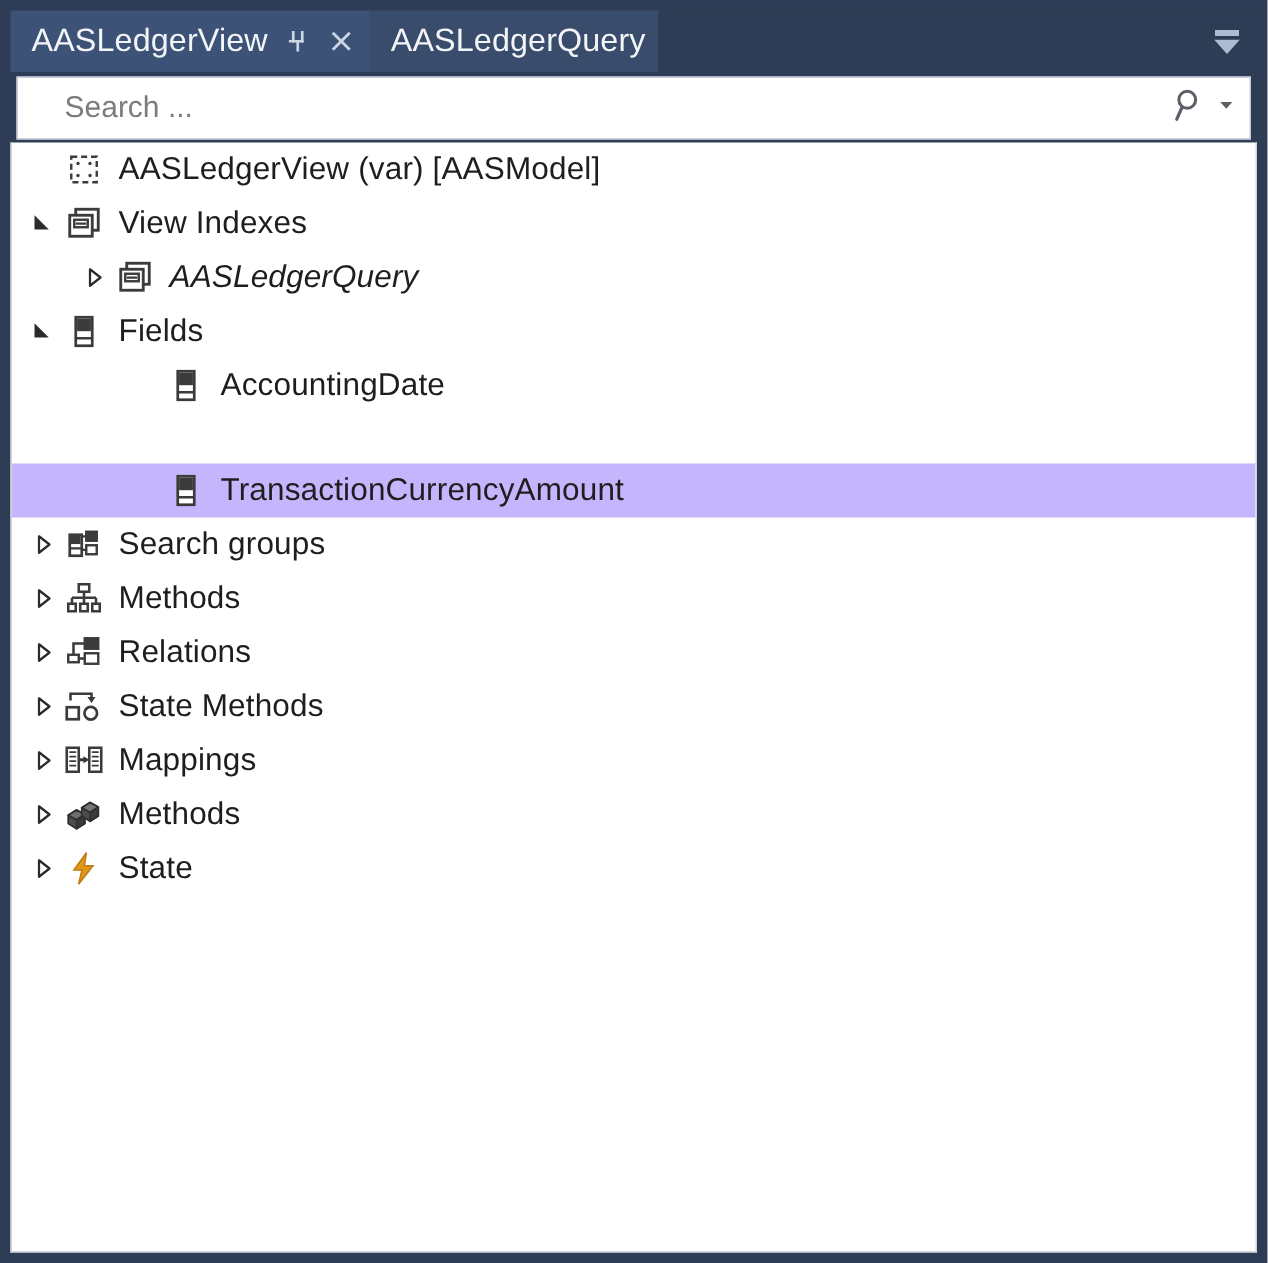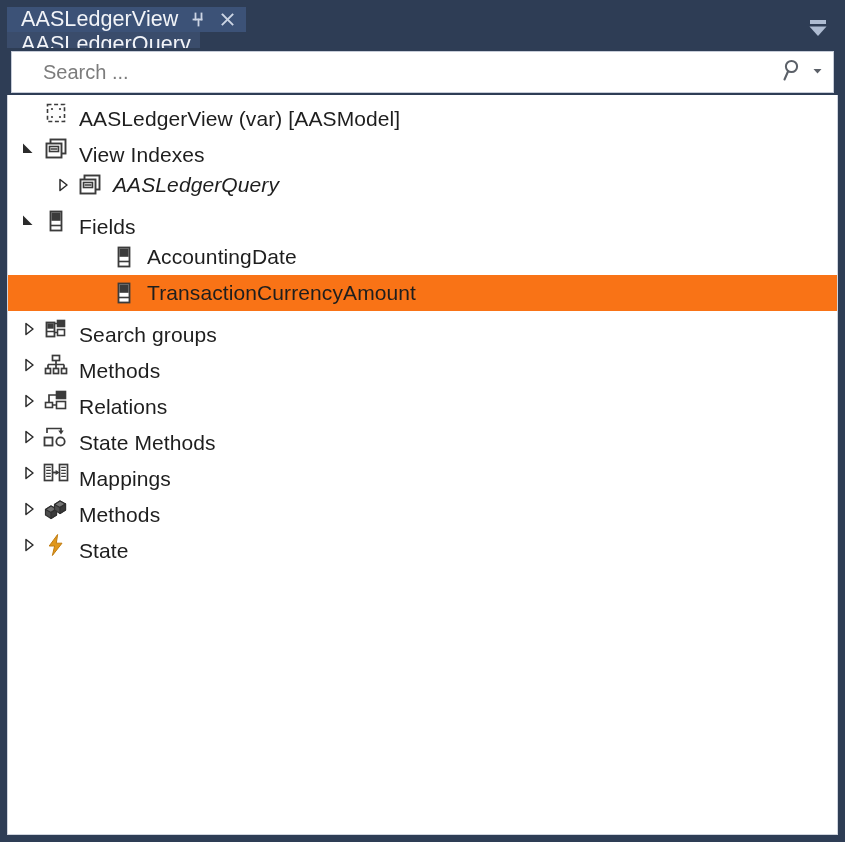--- a/index.html
+++ b/index.html
@@ -28,21 +28,20 @@
   
   #tabstrip {
     position: absolute;
     left: 0;
     top: 0;
     width: 831px;
     height: 41px;
     background: #2e3d55;
     display: flex;
     align-items: flex-start;
-    flex-direction: column;
   }
   .tab {
     height: 41px;
     display: flex;
     align-items: center;
     box-sizing: border-box;
     padding: 0 9px 0 14px;
     cursor: default;
     user-select: none;
   }
@@ -155,21 +154,21 @@
 
   .row {
     position: relative;
     height: 36px;
     display: flex;
     align-items: center;
     white-space: nowrap;
     cursor: default;
     user-select: none;
   }
-  .row.selected { background: #f97316; }
+  .row.selected { background: #c4b5fd; margin-top: 34px; }
 
   .twisty {
     width: 26px;
     height: 36px;
     flex: 0 0 26px;
     display: flex;
     align-items: center;
     justify-content: center;
   }
   .twisty svg { display: block; }
@@ -184,21 +183,21 @@
     margin-right: 9px;
   }
   .node-icon svg { display: block; }
 
   .node-label {
     font-size: 21px;
     color: #1e1e1e;
     letter-spacing: 0.1px;
   }
   .node-label.italic { font-style: italic; }
-  .ind-1 { padding-left: 8px; align-items: flex-end; }
+  .ind-1 { padding-left: 8px; }
   .ind-2 { padding-left: 42px; }
   .ind-3 { padding-left: 76px; }
 </style>
 </head>
 <body>
 
 <div id="window">
 
   <div id="tabstrip">
 

